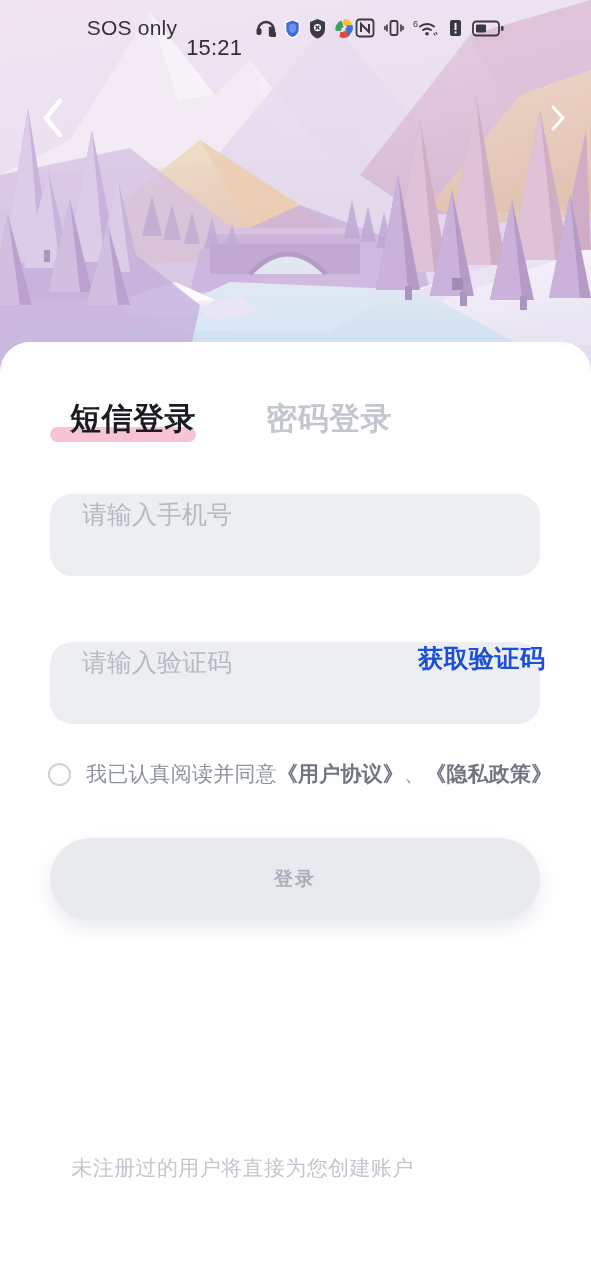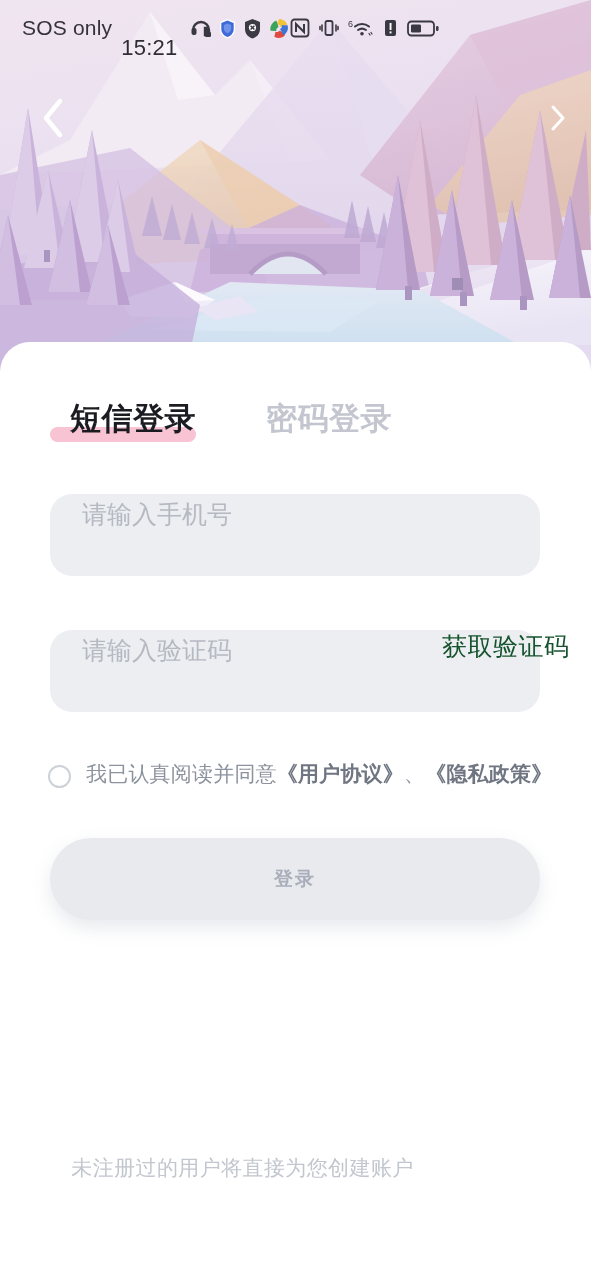--- a/index.html
+++ b/index.html
@@ -30,21 +30,21 @@
   .hero svg { display:block; width: 591px; height: 400px; }
 
   
   .statusbar {
     position: absolute;
     left: 0; top: 0;
     width: 591px;
     height: 56px;
     display: flex;
     align-items: center;
-    justify-content: flex-start;
+    justify-content: center;
     padding: 0 22px;
     box-sizing: border-box;
     z-index: 40;
   }
   .sb-left {
     display: flex;
     align-items: center;
     gap: 7px;
   }
   .sb-text {
@@ -138,50 +138,50 @@
     width: 490px;
     height: 82px;
     background: #eceef1;
     border-radius: 22px;
     display: flex;
     align-items: flex-start;
     box-sizing: border-box;
     padding: 0 32px;
   }
   #field-phone { top: 152px; }
-  #field-code  { top: 288px; gap: 24px; }
+  #field-code  { top: 300px; }
   .field-input {
     flex: 1 1 auto;
     border: none;
     outline: none;
     background: transparent;
     font-size: 25px;
     color: #2b2b30;
     font-family: "Liberation Sans", sans-serif;
     padding: 0;
     height: 40px;
   }
   .field-input::placeholder { color: #b5b9c2; }
   .send-code {
     flex: 0 0 auto;
     font-size: 25px;
-    font-weight: normal;
-    color: #14532d;
+    font-weight: bold;
+    color: #1d4ed8;
     letter-spacing: .5px;
     cursor: pointer;
     white-space: nowrap;
     margin-left: 14px;
   }
 
   
   .agree-row {
     position: absolute;
     left: 48px; top: 418px;
     display: flex;
-    align-items: flex-end;
+    align-items: center;
     gap: 15px;
   }
   .checkbox {
     width: 23px; height: 23px;
     border: 2px solid #cdd1d8;
     border-radius: 50%;
     box-sizing: border-box;
     flex: 0 0 auto;
     cursor: pointer;
     background: #ffffff;

